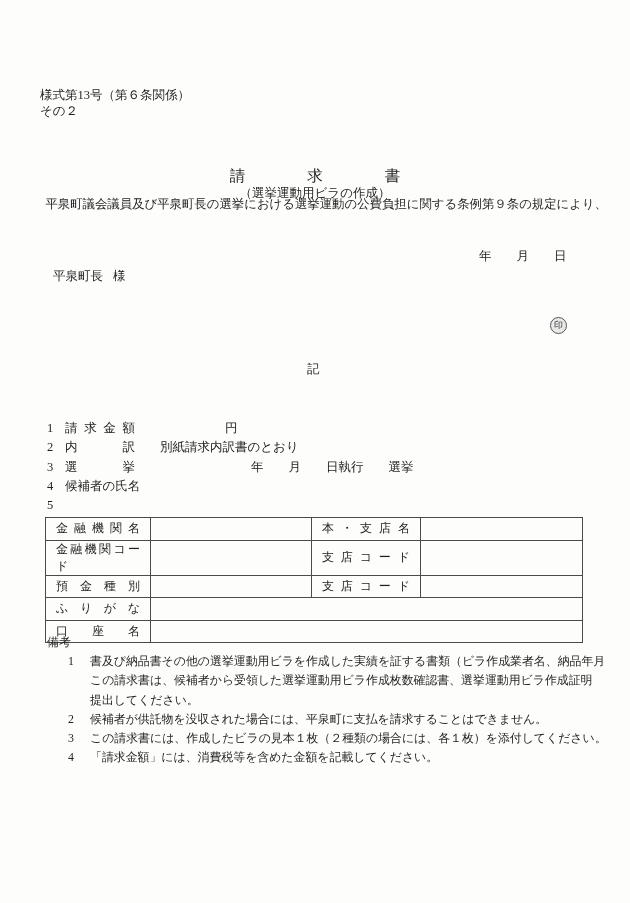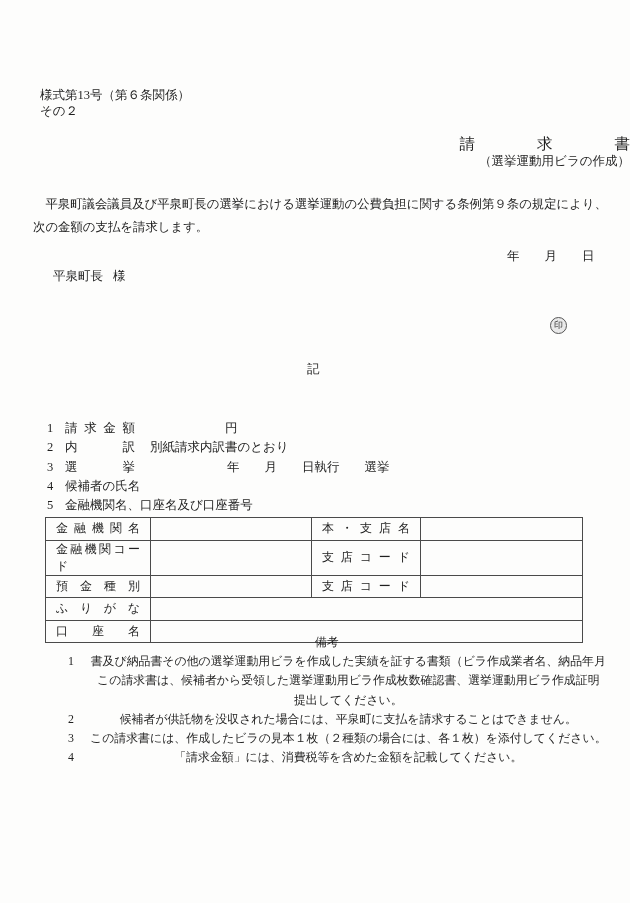--- a/index.html
+++ b/index.html
@@ -3,44 +3,44 @@
 <meta charset="utf-8">
 <style>
   html,body{margin:0;padding:0;background:#f7f7f6;}
   .page{
     position:relative;width:630px;height:903px;background:#fdfdfc;
     font-family:"Liberation Serif","DejaVu Serif",serif;color:#1f1f1f;
     overflow:hidden;
   }
   .abs{position:absolute;white-space:nowrap;}
   .fs12{font-size:12.5px;line-height:15px;}
-  .center{left:0;width:630px;text-align:right;}
+  .center{left:0;width:630px;text-align:center;margin-top:32px;}
   .title{font-size:15.5px;letter-spacing:0;}
   .para{position:absolute;left:33px;top:193px;width:580px;font-size:12.4px;line-height:22.5px;}
   .para div{white-space:nowrap;}
   
   .items{position:absolute;left:47px;top:419px;font-size:12.5px;}
   .item{display:flex;height:19.3px;line-height:19.3px;white-space:nowrap;}
   .item .no{width:18px;}
   .jlabel{display:inline-block;width:70px;text-align:justify;text-align-last:justify;}
-  .v1{margin-left:90px;} .v2{margin-left:15px;} .v3{margin-left:92px;}
+  .v1{margin-left:90px;} .v2{margin-left:25px;} .v3{margin-left:116px;}
   
   table.bank{
     position:absolute;left:45px;top:517px;border-collapse:collapse;
     table-layout:fixed;width:537px;border:1.5px solid #383838;
   }
   table.bank td{
     border:1px solid #4a4a4a;height:21.5px;font-size:12px;
     padding:0;vertical-align:middle;overflow:hidden;
   }
   table.bank td.lbl{text-align:justify;text-align-last:justify;padding:0 10px;}
   table.bank tr.rDash td.valWide{border-bottom:1px dashed #b5b5b5;}
   
   .notes{position:absolute;left:47px;top:633px;font-size:11.9px;}
-  .nline{height:19.2px;line-height:19.2px;white-space:nowrap;text-align:center;}
+  .nline{height:19.2px;line-height:19.2px;white-space:nowrap;}
   .note{position:relative;padding-left:43px;}
   .note .nno{position:absolute;left:21px;top:0;height:19.2px;line-height:19.2px;}
   
   .nameblock{position:absolute;left:307px;top:303px;font-size:12.5px;line-height:16.5px;}
   .seal{
     position:absolute;left:550px;top:317px;width:15px;height:15px;border:1px solid #555;
     border-radius:50%;background:#e9e9e9;color:#333;font-size:9px;line-height:15px;
     text-align:center;
   }
 </style>
@@ -50,24 +50,23 @@
 <div class="page">
 
   <div class="abs fs12" style="left:40px;top:88px;">様式第13号（第６条関係）</div>
   <div class="abs fs12" style="left:40px;top:104px;">その２</div>
 
   <div class="abs center title" style="top:134px;">請　　　　求　　　　書</div>
   <div class="abs center fs12" style="top:154px;">（選挙運動用ビラの作成）</div>
 
   <div class="para">
     <div>　平泉町議会議員及び平泉町長の選挙における選挙運動の公費負担に関する条例第９条の規定により、</div>
-    <div>次の金額の支払を請求します。</div>
   </div>
 
-  <div class="abs fs12" style="left:507px;top:249px;text-align:right;">年　　月　　日</div>
+  <div class="abs fs12" style="left:479px;top:249px;text-align:right;">年　　月　　日</div>
 
   <div class="abs fs12" style="left:53px;top:269px;">
     <span>平泉町長</span><span style="margin-left:10px;">様</span>
   </div>
 
 
   <div class="seal">印</div>
 
   <div class="abs fs12" style="left:307px;top:362px;">記</div>
 
@@ -86,21 +85,20 @@
       <span class="no">3</span>
       <span class="jlabel">選挙</span>
       <span class="v3">年　　月　　日執行　　選挙</span>
     </div>
     <div class="item">
       <span class="no">4</span>
       <span>候補者の氏名</span>
     </div>
     <div class="item">
       <span class="no">5</span>
-      <span>金融機関名、口座名及び口座番号</span>
     </div>
   </div>
 
   <table class="bank">
     <colgroup>
       <col style="width:105px">
         <col style="width:161px">
         <col style="width:109px">
         <col style="width:162px">
     </colgroup>

